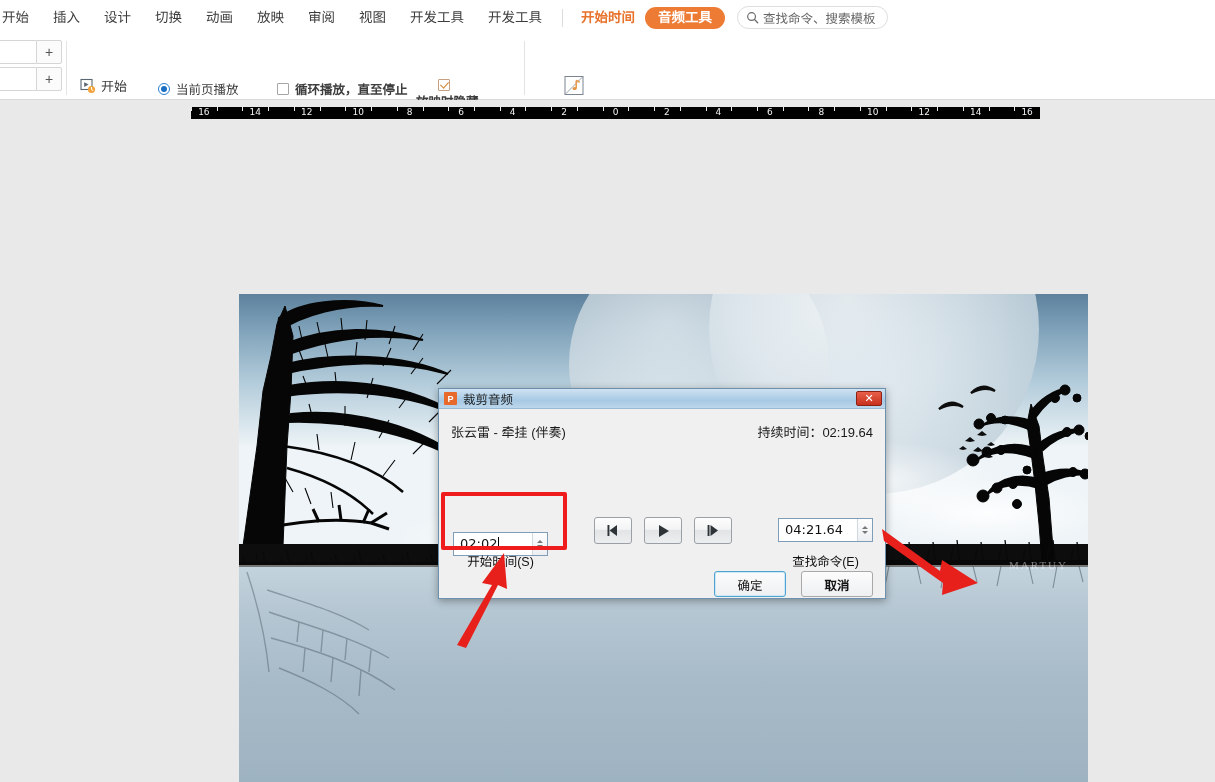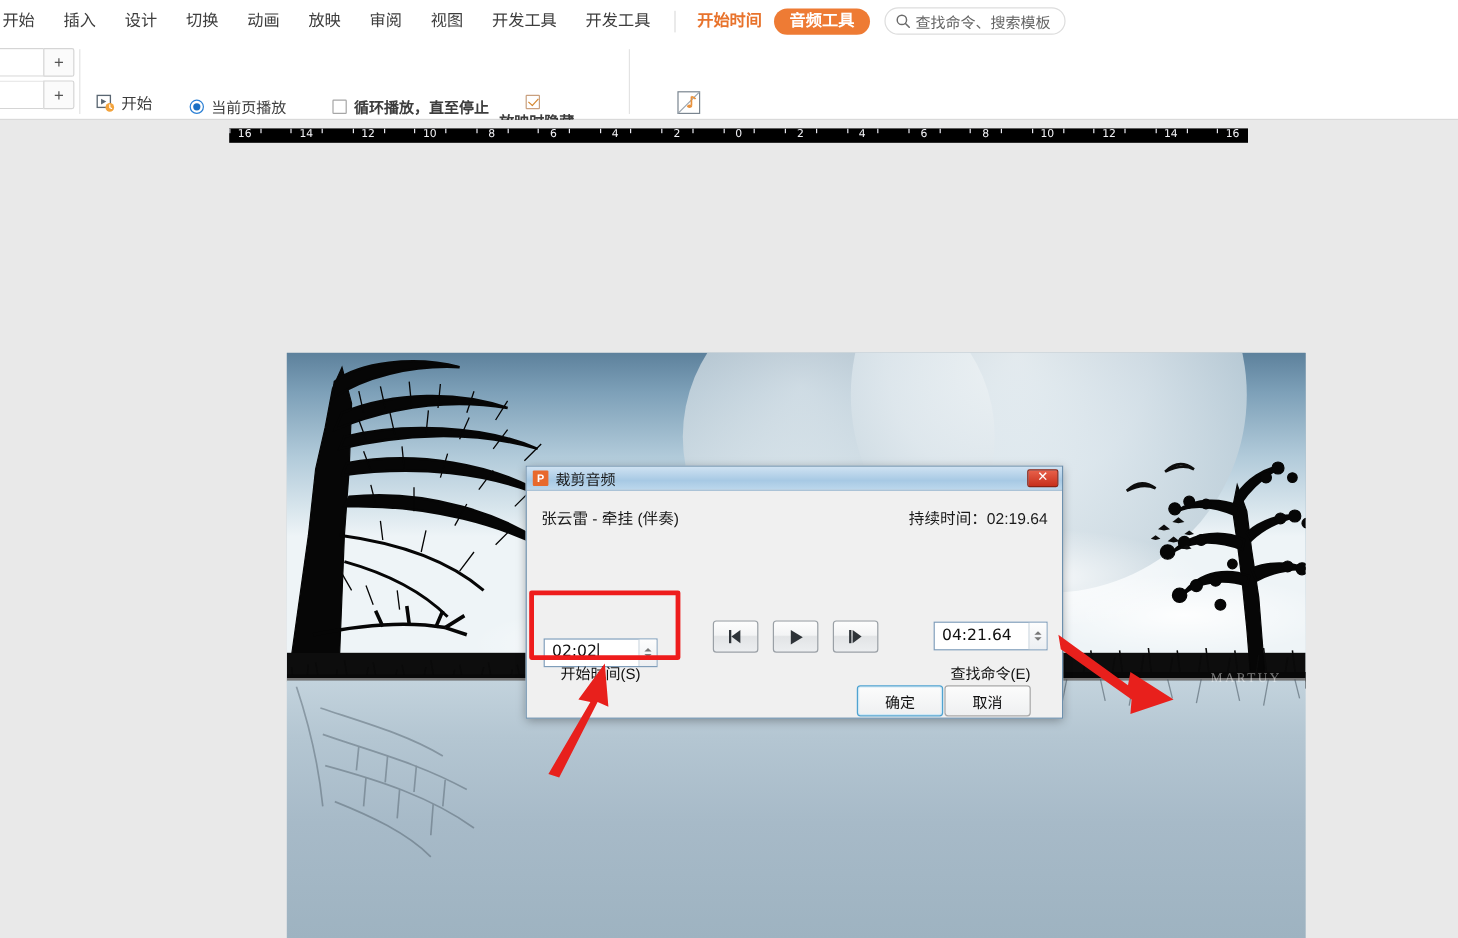--- a/index.html
+++ b/index.html
@@ -814,21 +814,21 @@
       <div class="timebox" style="right:12px; top:109px;">
         <div class="tv">04:21.64</div>
         <div class="sp">
           <span class="tri-up"></span>
           <span class="tri-dn"></span>
         </div>
       </div>
       <div class="timelbl" style="right:12px; top:142px;">查找命令(E)</div>
 
       <div class="dbtn primary" style="left:275px; top:162px;">确定</div>
-      <div class="dbtn" style="left:348px; top:162px;">取消</div>
+      <div class="dbtn" style="left:362px; top:162px;font-weight:bold;">取消</div>
 
     </div>
   </div>
 
   <div class="redbox" style="left:441px; top:492px; width:126px; height:58px;"></div>
 
   <svg class="arrow" style="left:452px; top:545px;" width="70" height="105" viewBox="0 0 70 105">
     <path d="M5 100 L40 40 L30 38 L52 8 L55 44 L46 40 L14 103 Z" fill="#e8201c"></path>
   </svg>
 

